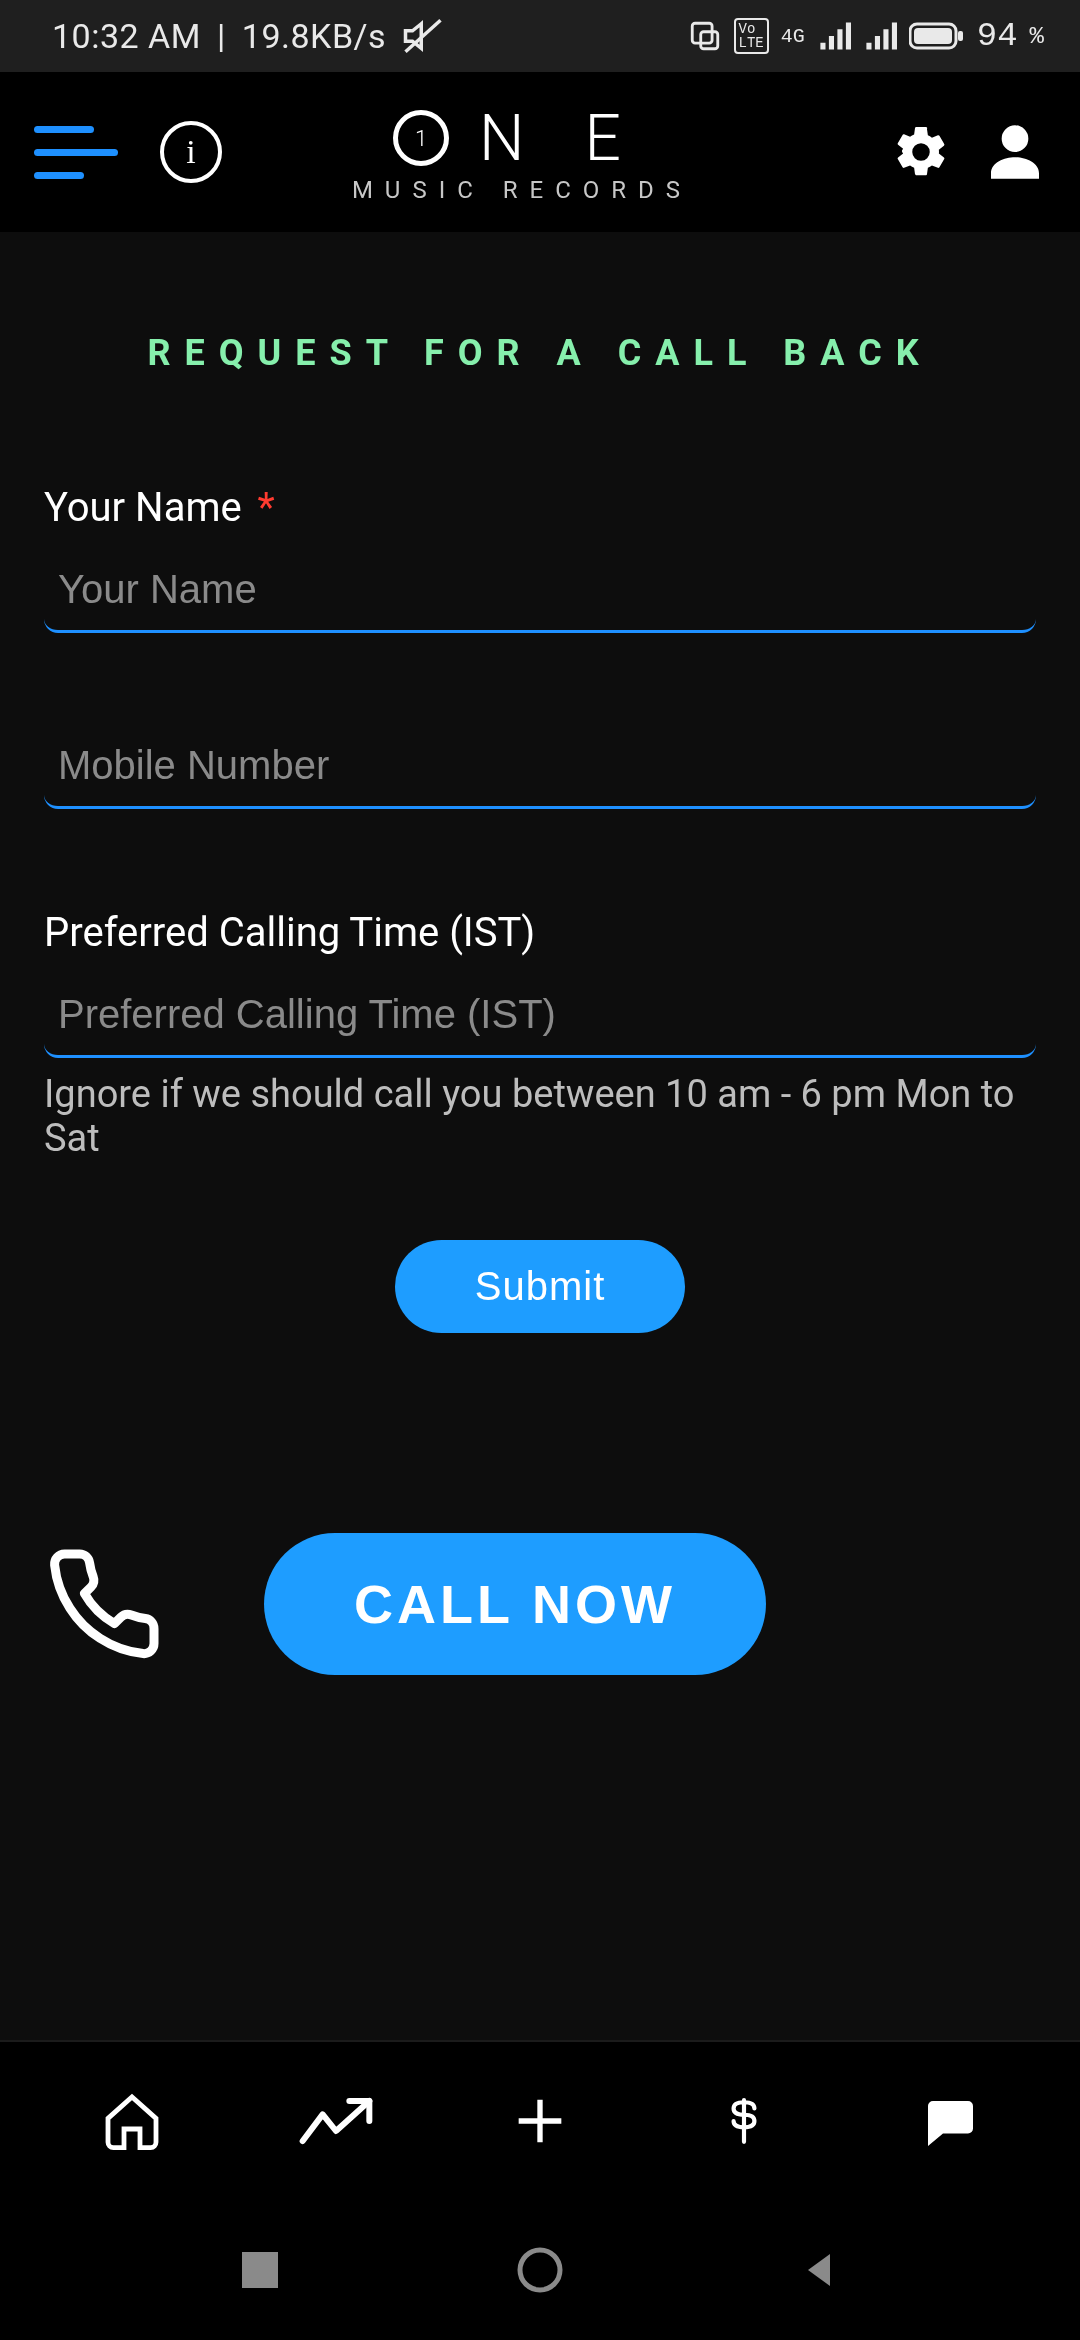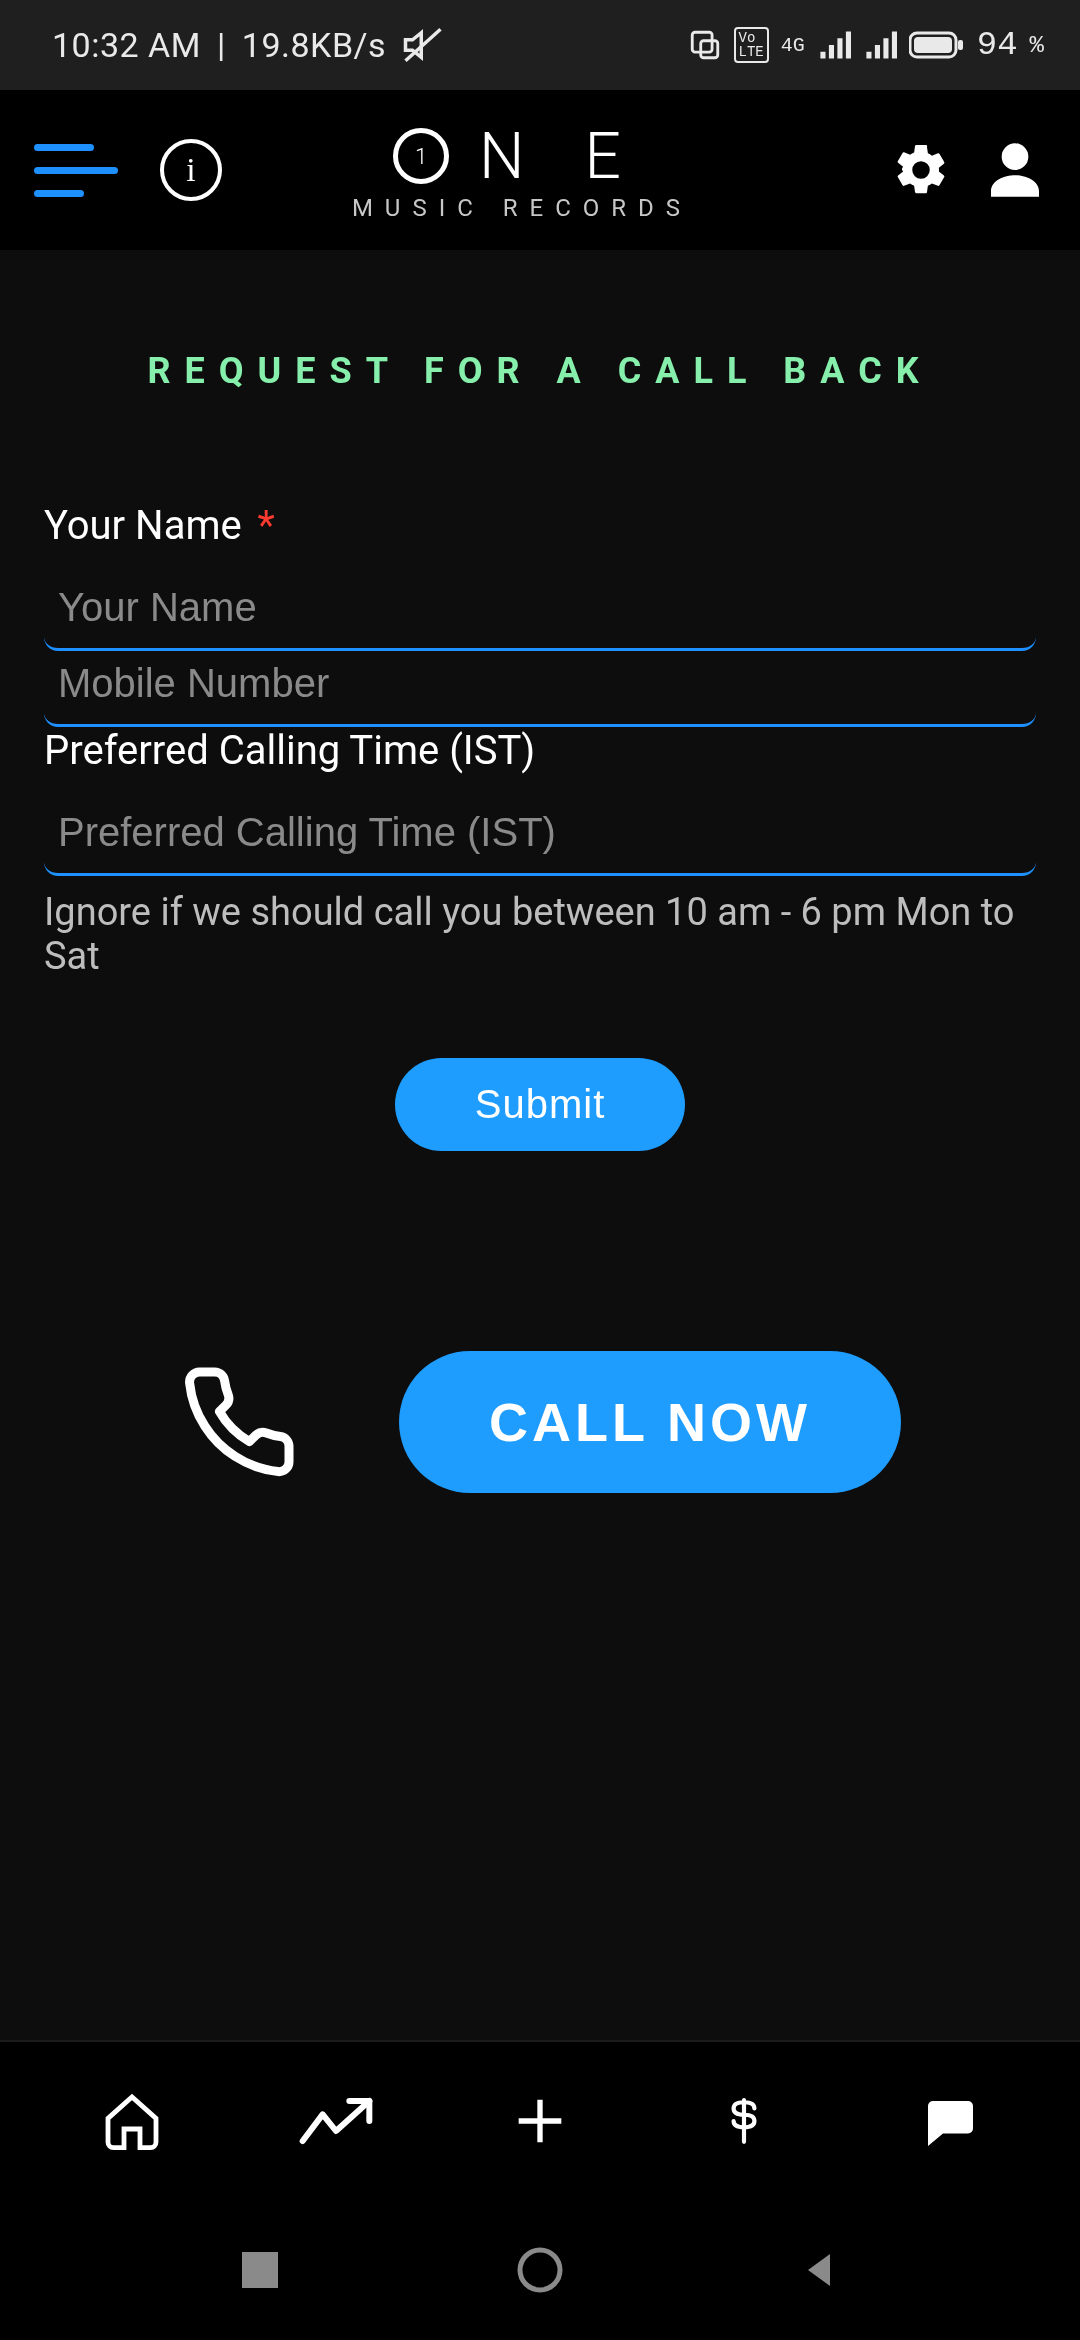--- a/index.html
+++ b/index.html
@@ -7,21 +7,21 @@
     width: 1080px;
     height: 2340px;
     background: #0d0d0d;
     font-family: -apple-system, BlinkMacSystemFont, "Segoe UI", Roboto, sans-serif;
     color: #fff;
     overflow: hidden;
   }
 
   
   .status-bar {
-    height: 90px;
+    height: 72px;
     background: #1f1f1f;
     display: flex;
     align-items: center;
     justify-content: space-between;
     padding: 0 36px 0 52px;
     font-size: 34px;
     color: #e9e9e9;
   }
   .status-left {
     display: flex;
@@ -96,21 +96,21 @@
   }
   .page-title {
     color: #86efac;
     font-size: 36px;
     font-weight: 700;
     letter-spacing: 14px;
     text-align: center;
     margin-bottom: 110px;
   }
 
-  .field { }
+  .field { margin-bottom: 100px; }
   .field-label {
     font-size: 40px; color: #fff; margin-bottom: 26px;
   }
   .req { color: #ff3b30; margin-left: 6px; }
   .field-input {
     width: 100%;
     background: transparent;
     border: none;
     border-bottom: 3px solid #1e90ff;
     border-radius: 0 0 14px 14px;
@@ -133,21 +133,21 @@
     border: none;
     border-radius: 60px;
     font-size: 40px;
     padding: 24px 80px;
     letter-spacing: 1px;
   }
 
   
   .call-row {
     margin-top: 200px;
-    display: flex; align-items: center; justify-content: center; gap: 100px;
+    display: flex; align-items: center; gap: 100px;
   }
   .phone-icon { width: 120px; height: 120px; }
   .call-now-btn {
     background: #1e9dff;
     color: #fff;
     border: none;
     border-radius: 80px;
     font-size: 54px;
     font-weight: 600;
     letter-spacing: 4px;

